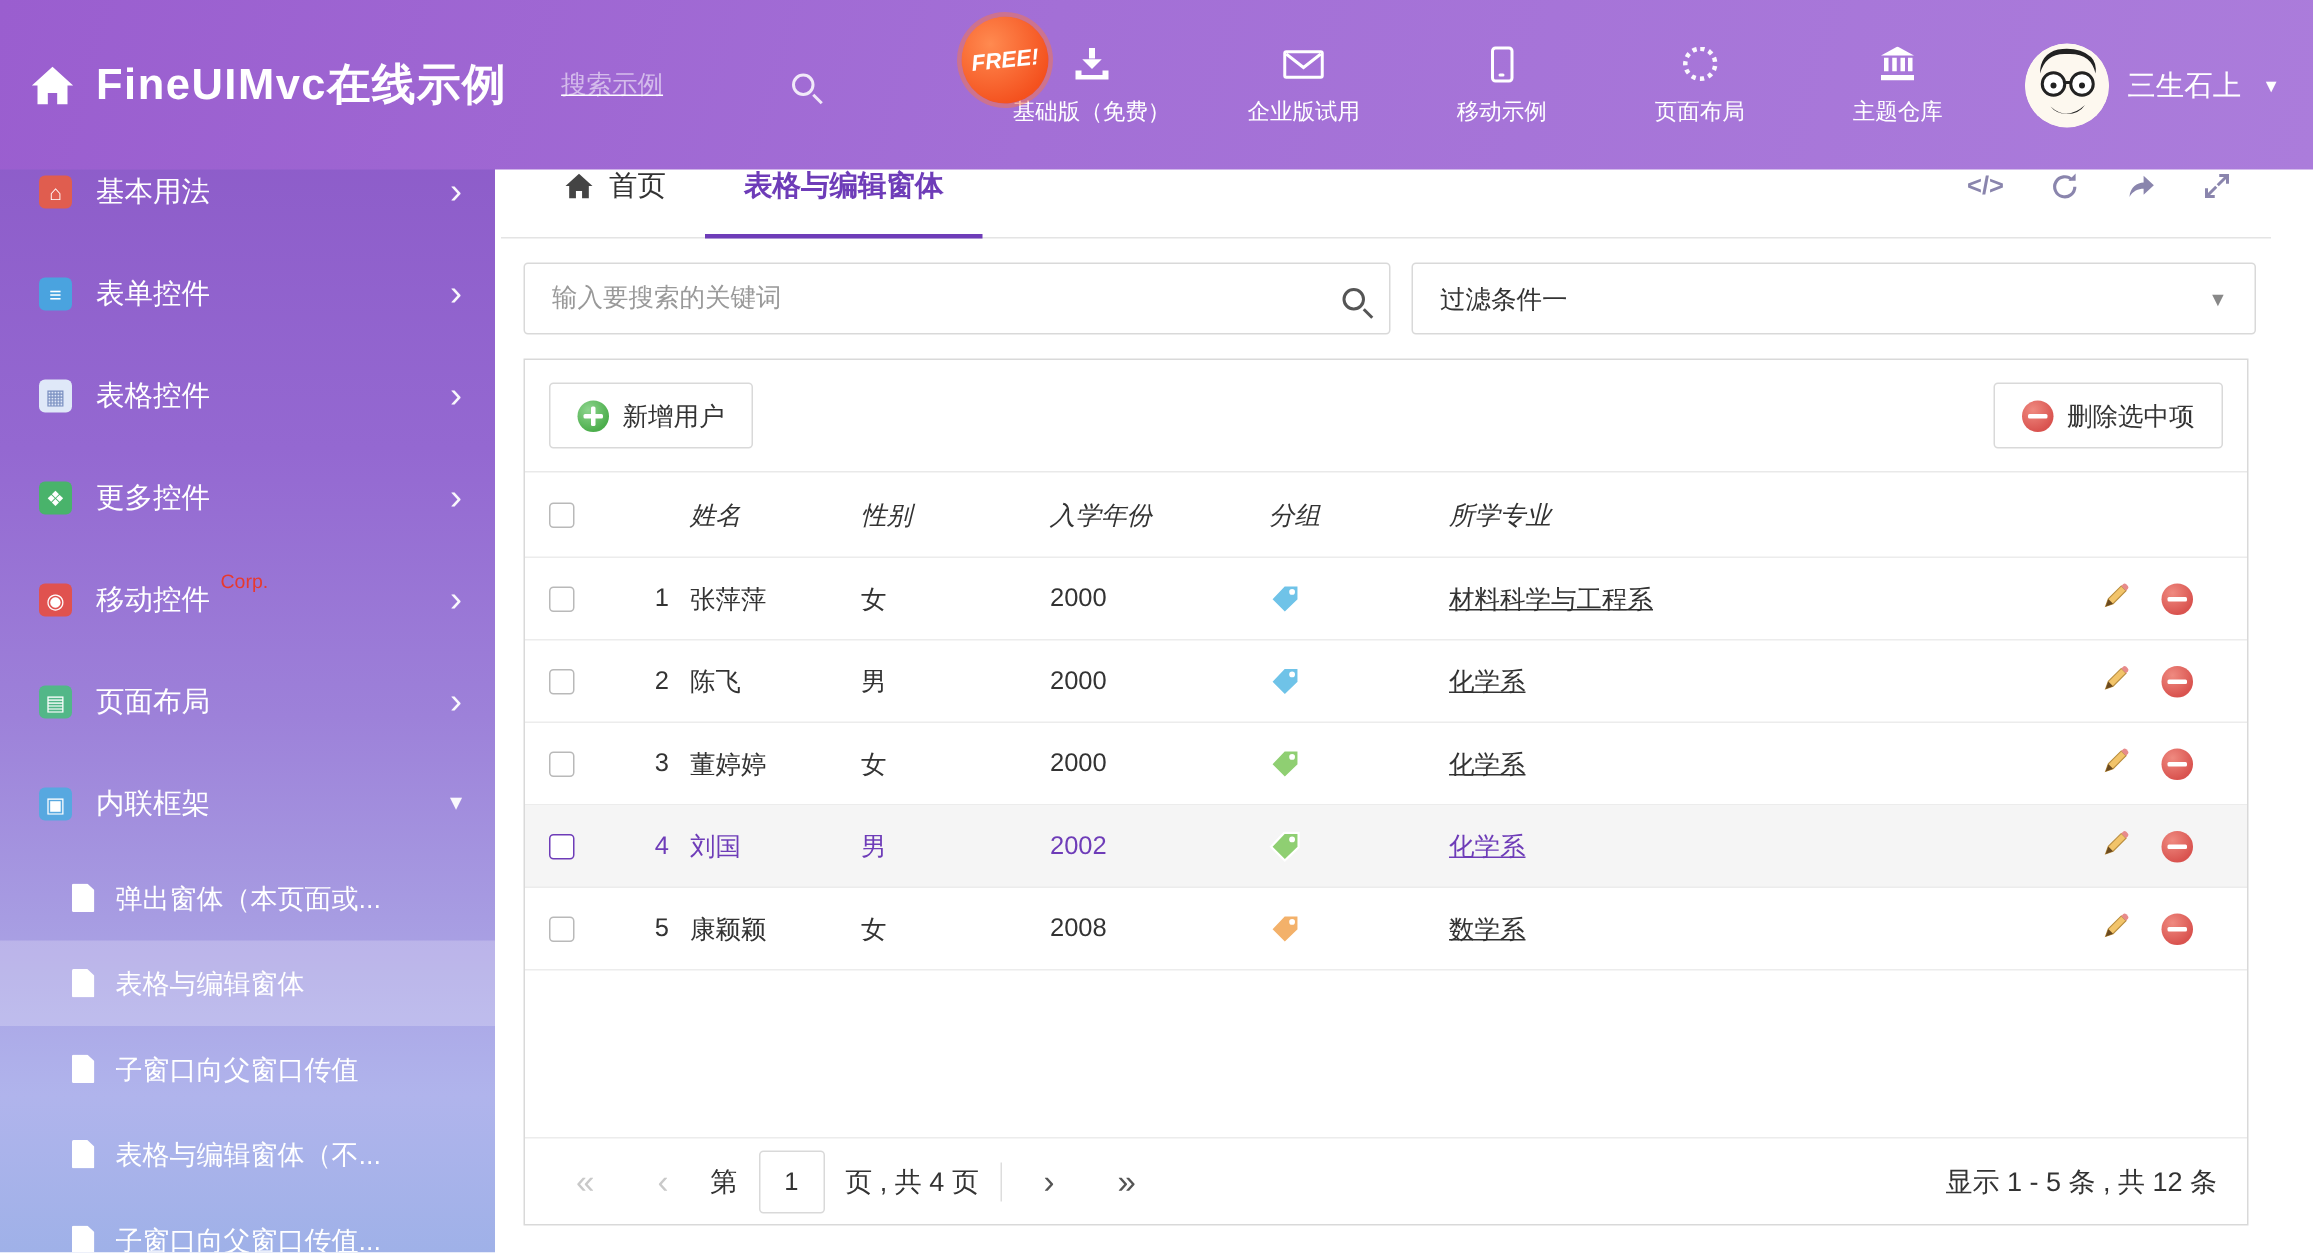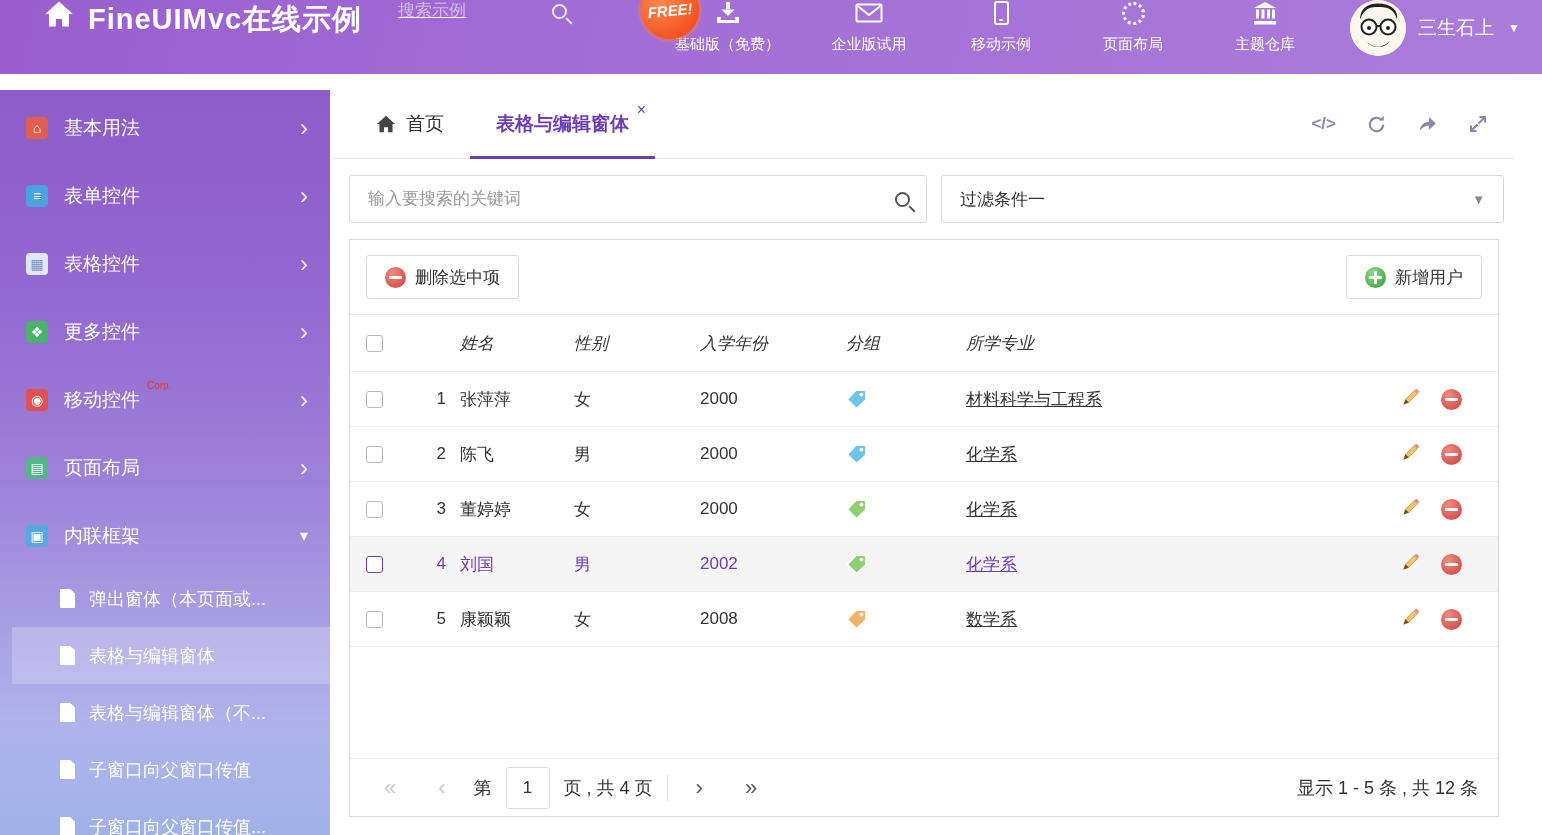--- a/index.html
+++ b/index.html
@@ -5,23 +5,23 @@
   * { box-sizing: border-box; }
   html,body { margin:0; padding:0; }
   body {
     width:1542px; height:835px; overflow:hidden; position:relative;
     font-family:"Liberation Sans","DejaVu Sans",sans-serif;
     background:#fff; color:#333;
   }
 
   
   .header {
-    position:absolute; top:0; left:0; width:1542px; height:74px;
+    position:absolute; top:0; left:0; width:1542px; height:113px;
     background:linear-gradient(105deg,#9a5ecf 0%,#a36fd6 45%,#ab7cdb 100%);
-    display:flex; align-items:flex-start; color:#fff; z-index:10;padding-left:24px;
+    display:flex; align-items:center; color:#fff; z-index:10;
   }
   .brand-home { margin-left:20px; display:flex; }
   .app-title { font-size:29px; font-weight:bold; margin:0 0 0 14px; letter-spacing:1px; }
   .hdr-search { display:flex; align-items:center; margin-left:34px; }
   .hdr-search input {
     background:transparent; border:none; outline:none; color:#fff;
     font-size:17px; width:130px; font-family:inherit;text-decoration:underline;
   }
   .hdr-search input::placeholder { color:rgba(255,255,255,.55); }
   .mag { width:15px; height:15px; border:2px solid #555; border-radius:50%; position:relative; display:inline-block; }
@@ -55,22 +55,22 @@
     position:absolute; top:90px; left:0; width:330px; height:745px; overflow:hidden;
     background:linear-gradient(180deg,#8d5cc9 0%,#9468d1 28%,#9d81d9 52%,#a79ce2 70%,#b0b4ec 86%,#9fb1e8 100%);
     color:#fff; padding-top:4px;
   }
   .side-item { height:68px; display:flex; align-items:center; padding:0 22px 0 26px;
     font-size:19px; cursor:pointer; }
   .side-ico { width:22px; height:22px; margin-right:16px; border-radius:4px;
     display:flex; align-items:center; justify-content:center; font-size:14px; color:#fff; flex:0 0 auto; }
   .chev { margin-left:auto; font-size:24px; line-height:1; opacity:.95; }
   .chev.down { font-size:16px; }
-  .corp-badge { color:#e8392e; font-size:10px; margin-left:7px; align-self:flex-start; margin-top:14px; }
-  .sub-item { height:57px; display:flex; align-items:center; padding-left:48px; font-size:18px; cursor:pointer;margin-left:12px; }
+  .corp-badge { color:#e8392e; font-size:13px; margin-left:7px; align-self:flex-start; margin-top:14px; }
+  .sub-item { height:57px; display:flex; align-items:center; padding-left:48px; font-size:18px; cursor:pointer; }
   .sub-item.active { background:rgba(255,255,255,.22); }
   .file-ico { width:15px; height:19px; background:#fff; margin-right:14px; flex:0 0 auto;
     clip-path:polygon(0 0,68% 0,100% 24%,100% 100%,0 100%); border-radius:1px; }
 
   
   .main { position:absolute; left:334px; top:90px; width:1180px; height:745px;
     background:#fff; display:flex; flex-direction:column; }
 
   .tabbar { height:69px; border-bottom:1px solid #e4e4e4; display:flex; align-items:stretch;
     padding-left:16px; flex:0 0 auto; }
@@ -256,25 +256,25 @@
   <div class="sub-item">
     <span class="file-ico"></span>
     <span>弹出窗体（本页面或...</span>
   </div>
   <div class="sub-item active">
     <span class="file-ico"></span>
     <span>表格与编辑窗体</span>
   </div>
   <div class="sub-item">
     <span class="file-ico"></span>
-    <span>表格与编辑窗体（不...</span>
+    <span>子窗口向父窗口传值</span>
   </div>
   <div class="sub-item">
     <span class="file-ico"></span>
-    <span>子窗口向父窗口传值</span>
+    <span>表格与编辑窗体（不...</span>
   </div>
   <div class="sub-item">
     <span class="file-ico"></span>
     <span>子窗口向父窗口传值...</span>
   </div>
 </aside>
 
 <main class="main">
 
   <div class="tabbar">
@@ -317,26 +317,26 @@
     <div class="dropdown">
       <span>过滤条件一</span>
       <span class="dd-caret">▼</span>
     </div>
   </div>
 
   <div class="panel">
 
     <div class="toolbar">
       <button class="btn">
+        <span class="icon-plus"></span>
+        <span>新增用户</span>
+      </button>
+      <button class="btn">
         <span class="icon-minus"></span>
         <span>删除选中项</span>
-      </button>
-      <button class="btn">
-        <span class="icon-plus"></span>
-        <span>新增用户</span>
       </button>
     </div>
 
     <div class="grid-head">
       <div class="cell-cb">
           <span class="checkbox"></span>
         </div>
       <div class="cell-num"></div>
       <div class="cell-hname">姓名</div>
       <div>性别</div>

